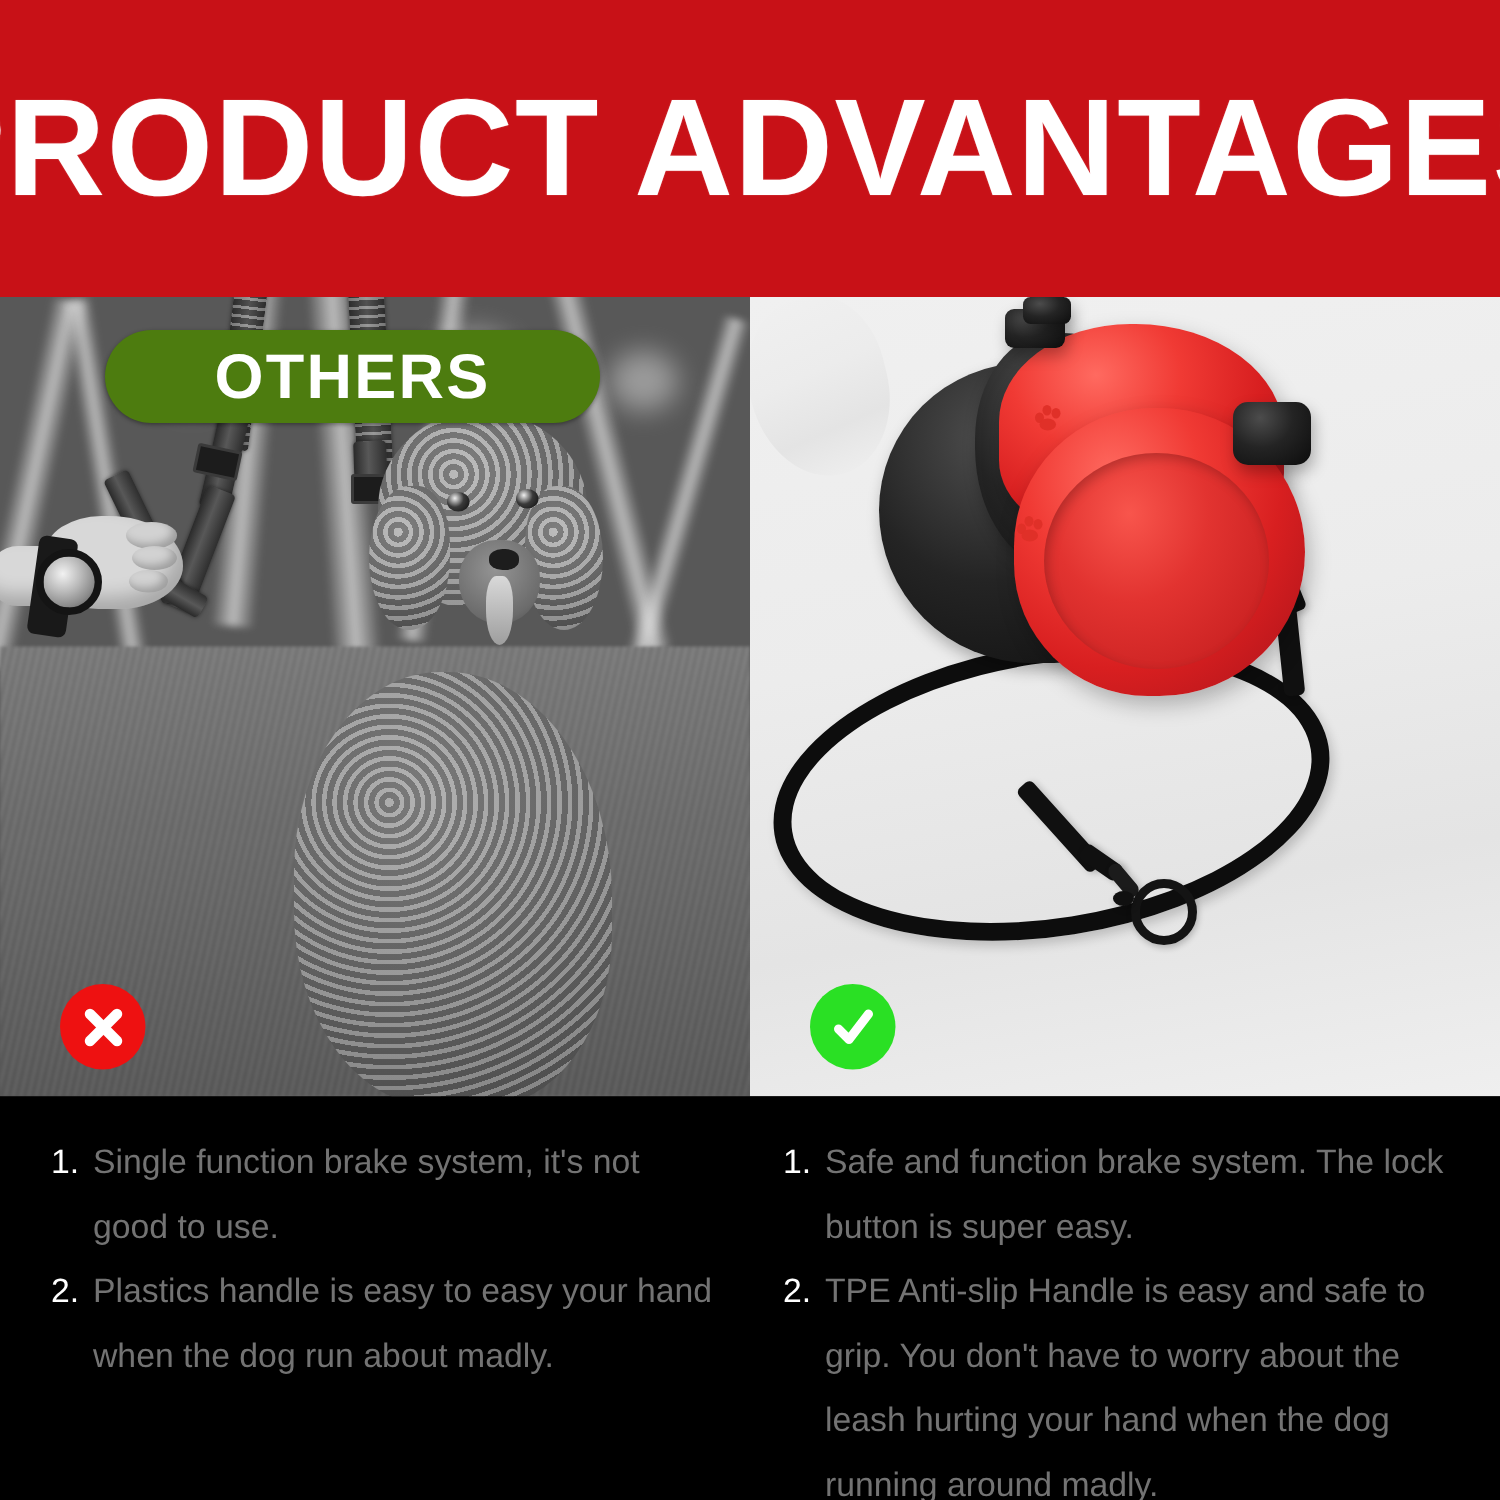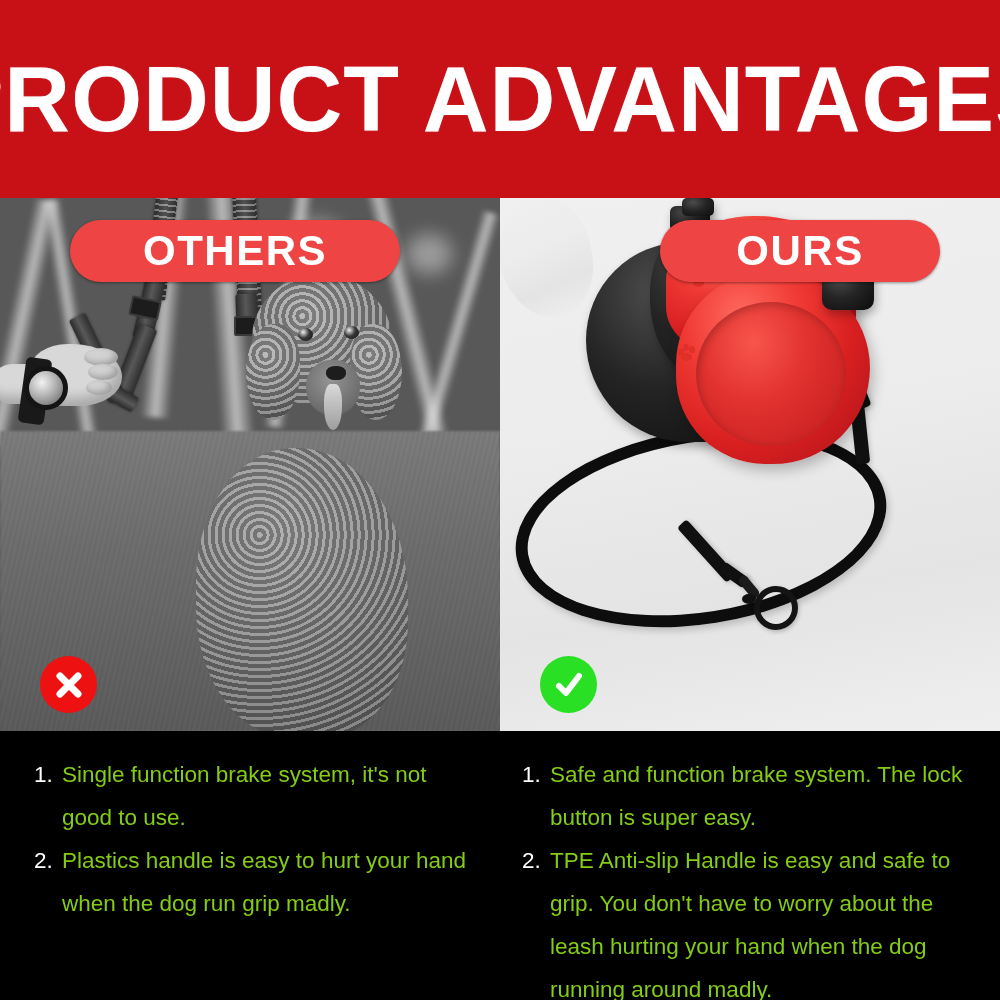--- a/index.html
+++ b/index.html
@@ -56,21 +56,21 @@
     position: relative;
     width: 500px;
     height: 533px;
     overflow: hidden;
   }
 
   
   .badge-pill {
     position: absolute;
     top: 22px;
-    background: #ef4444;
+    background: #4d7c0f;
     border-radius: 44px;
     height: 62px;
     display: flex;
     align-items: center;
     justify-content: center;
     z-index: 6;
     box-shadow: 0 1px 3px rgba(0,0,0,0.4);
   }
   .badge-pill span {
     color: #ffffff;
@@ -288,21 +288,21 @@
     color: #ffffff;
     margin-bottom: 0;
   }
   .bullet-num {
     flex: 0 0 auto;
     width: 28px;
     color: #ffffff;
   }
   .bullet-text {
     flex: 1 1 auto;
-    color: #84cc16;
+    color: #737373;
   }
 </style>
 </head>
 <body>
 
 <div class="page">
 
   <div class="header-banner">
     <div class="header-title">PRODUCT ADVANTAGES</div>
   </div>
@@ -405,43 +405,40 @@
           <i style="left:3px;  top:9px;  width:11px;height:8px;"></i>
         </div>
         <div class="paw" style="left:178px; top:146px;">
           <i style="left:0px;  top:5px;  width:6px; height:7px;"></i>
           <i style="left:5px;  top:0px;  width:6px; height:7px;"></i>
           <i style="left:11px; top:2px;  width:6px; height:7px;"></i>
           <i style="left:3px;  top:9px;  width:11px;height:8px;"></i>
         </div>
       </div>
 
-      <div class="badge-pill badge-ours">
-        <span>OURS</span>
-      </div>
 
       <div class="status-mark check">
         <svg width="36" height="36" viewBox="0 0 36 36" aria-hidden="true">
           <polyline points="8,19 15,26 28,9" fill="none" stroke="#ffffff" stroke-width="6" stroke-linecap="round" stroke-linejoin="round"></polyline>
         </svg>
       </div>
     </div>
   </div>
 
   <div class="text-area">
 
     <div class="text-col left">
       <ul class="bullet-list">
         <li class="bullet-item">
           <span class="bullet-num">1.</span>
           <span class="bullet-text">Single function brake system, it's not good to use.</span>
         </li>
         <li class="bullet-item">
           <span class="bullet-num">2.</span>
-          <span class="bullet-text">Plastics handle is easy to hurt your hand when the dog run grip madly.</span>
+          <span class="bullet-text">Plastics handle is easy to easy your hand when the dog run about madly.</span>
         </li>
       </ul>
     </div>
 
     <div class="text-col right">
       <ul class="bullet-list">
         <li class="bullet-item">
           <span class="bullet-num">1.</span>
           <span class="bullet-text">Safe and function brake system. The lock button is super easy.</span>
         </li>

